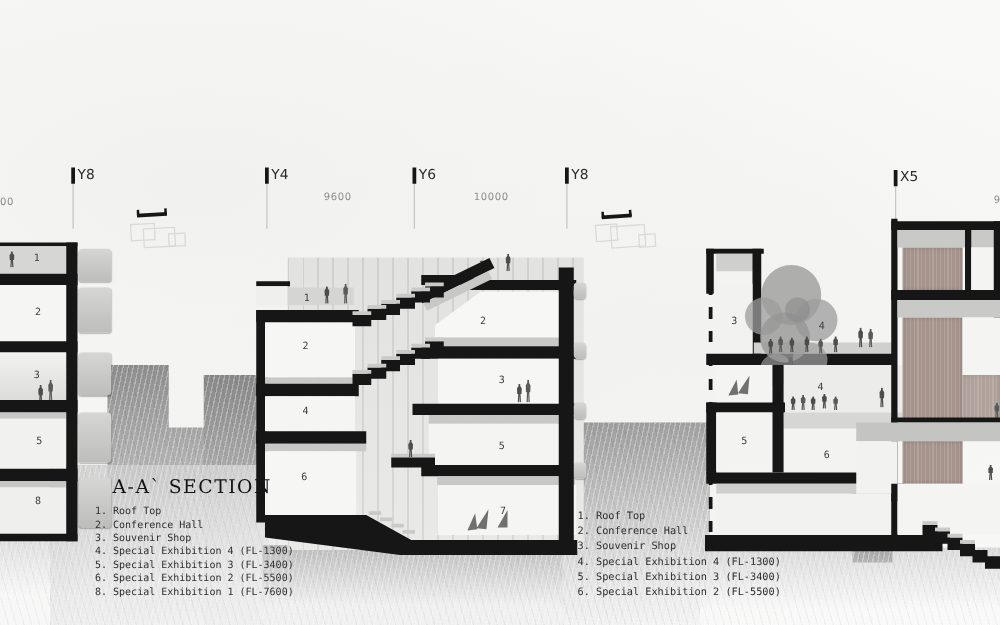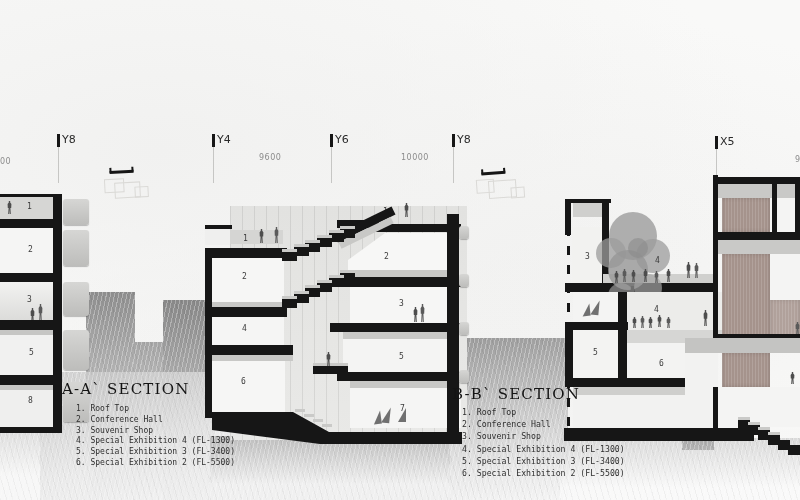--- a/index.html
+++ b/index.html
@@ -25,21 +25,21 @@
     box-shadow:inset 0 0 4px rgba(0,0,0,.15);}
   .gml{position:absolute;font:11px "DejaVu Sans",sans-serif;color:#2a2a2a;white-space:nowrap;}
   .gbar{position:absolute;width:3px;height:13px;background:#161616;}
   .gline{position:absolute;width:1px;background:#c6c6c4;}
   .dim{position:absolute;font:8px "DejaVu Sans",sans-serif;color:#8c8c8c;letter-spacing:.5px;white-space:nowrap;}
   .rl{position:absolute;font:8px "DejaVu Sans Mono",monospace;color:#3b3b3b;white-space:nowrap;}
   .pf{position:absolute;width:5px;background:#4d4d4d;
     clip-path:polygon(36% 0,64% 0,64% 12%,88% 24%,84% 54%,68% 54%,76% 100%,56% 100%,50% 60%,44% 100%,24% 100%,32% 54%,16% 54%,12% 24%,36% 12%);}
   .sail{position:absolute;width:0;height:0;border-left:8px solid transparent;border-bottom:13px solid #707070;}
   .cap{position:absolute;background:#cacac8;}
-  .stitle{position:absolute;font:15px "DejaVu Serif",serif;letter-spacing:1.2px;color:#141414;white-space:nowrap;}
+  .stitle{position:absolute;font:15px "DejaVu Serif",serif;letter-spacing:1.2px;color:#141414;white-space:nowrap;padding-left:28px;}
   .legend{position:absolute;}
   .legend .li{font:8px "DejaVu Sans Mono",monospace;color:#2e2e2e;line-height:10.8px;white-space:nowrap;}
   .legend.b .li{font-size:8.2px;line-height:12.2px;}
   .kp{position:absolute;}
   .kp .outl{position:absolute;border:1px solid #dad9d6;background:transparent;}
 </style>
 </head>
 <body>
 
 <div id="stage">
@@ -67,21 +67,21 @@
   <div class="gbar" style="left:715px;top:136px;"></div>
 
   <div class="gml" style="left:62px;top:133px;">Y8</div>
   <div class="gml" style="left:217px;top:133px;">Y4</div>
   <div class="gml" style="left:335px;top:133px;">Y6</div>
   <div class="gml" style="left:457px;top:133px;">Y8</div>
   <div class="gml" style="left:720px;top:135px;">X5</div>
 
   <div class="dim" style="left:0px;top:157px;">00</div>
   <div class="dim" style="left:259px;top:153px;">9600</div>
-  <div class="dim" style="left:401px;top:153px;">10000</div>
+  <div class="dim" style="left:379px;top:153px;">10000</div>
   <div class="dim" style="left:795px;top:155px;">9000</div>
 
   <div class="kp" style="left:100px;top:160px;width:55px;height:40px;transform:rotate(-3deg);">
     <div class="ink" style="left:10px;top:7px;width:2px;height:5px;"></div>
     <div class="ink" style="left:10px;top:10px;width:24px;height:3px;"></div>
     <div class="ink" style="left:32px;top:7px;width:2px;height:5px;"></div>
     <div class="outl" style="left:4px;top:18px;width:18px;height:12px;"></div>
     <div class="outl" style="left:14px;top:22px;width:24px;height:14px;"></div>
     <div class="outl" style="left:34px;top:27px;width:12px;height:9px;"></div>
   </div>
@@ -306,23 +306,23 @@
   </div>
 
   <div class="stitle" style="left:62px;top:380px;">A-A` SECTION</div>
   <div class="legend" style="left:76px;top:404px;">
     <div class="li">1. Roof Top</div>
     <div class="li">2. Conference Hall</div>
     <div class="li">3. Souvenir Shop</div>
     <div class="li">4. Special Exhibition 4 (FL-1300)</div>
     <div class="li">5. Special Exhibition 3 (FL-3400)</div>
     <div class="li">6. Special Exhibition 2 (FL-5500)</div>
-  </div>
-
-  <div class="stitle" style="left:452px;top:385px;">B-B` SECTION</div>
+    <div class="li">8. Special Exhibition 1 (FL-7600)</div>
+  </div>
+
   <div class="legend b" style="left:462px;top:406px;">
     <div class="li">1. Roof Top</div>
     <div class="li">2. Conference Hall</div>
     <div class="li">3. Souvenir Shop</div>
     <div class="li">4. Special Exhibition 4 (FL-1300)</div>
     <div class="li">5. Special Exhibition 3 (FL-3400)</div>
     <div class="li">6. Special Exhibition 2 (FL-5500)</div>
   </div>
 
 </div>

